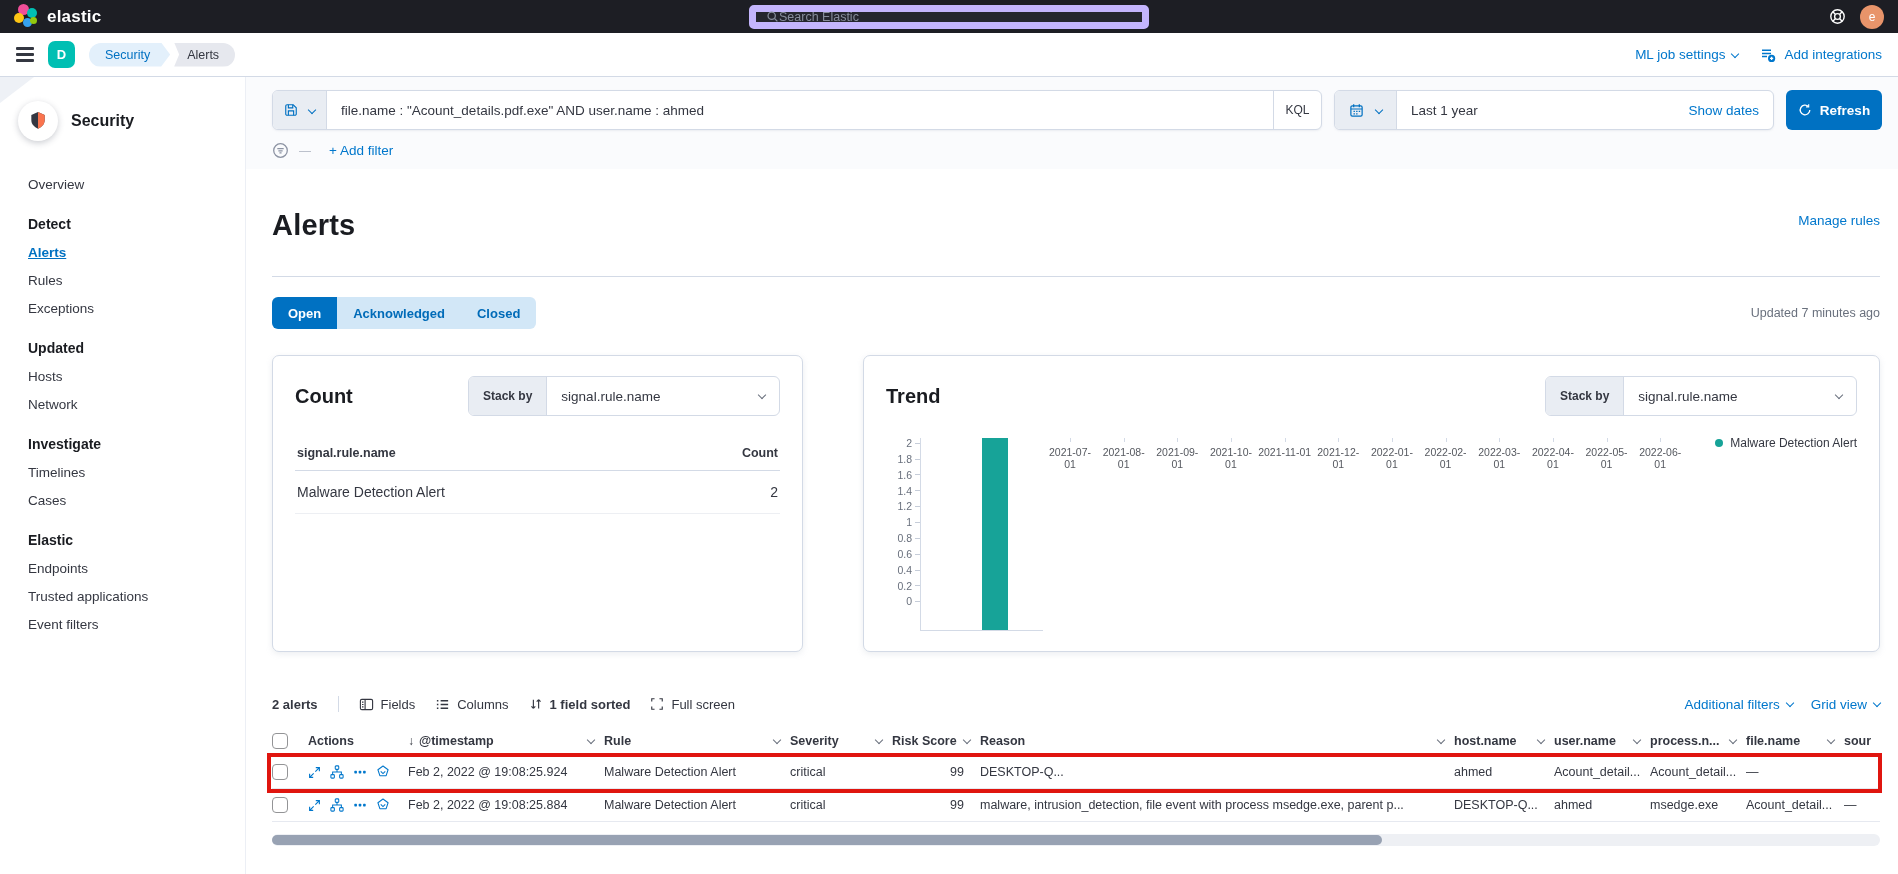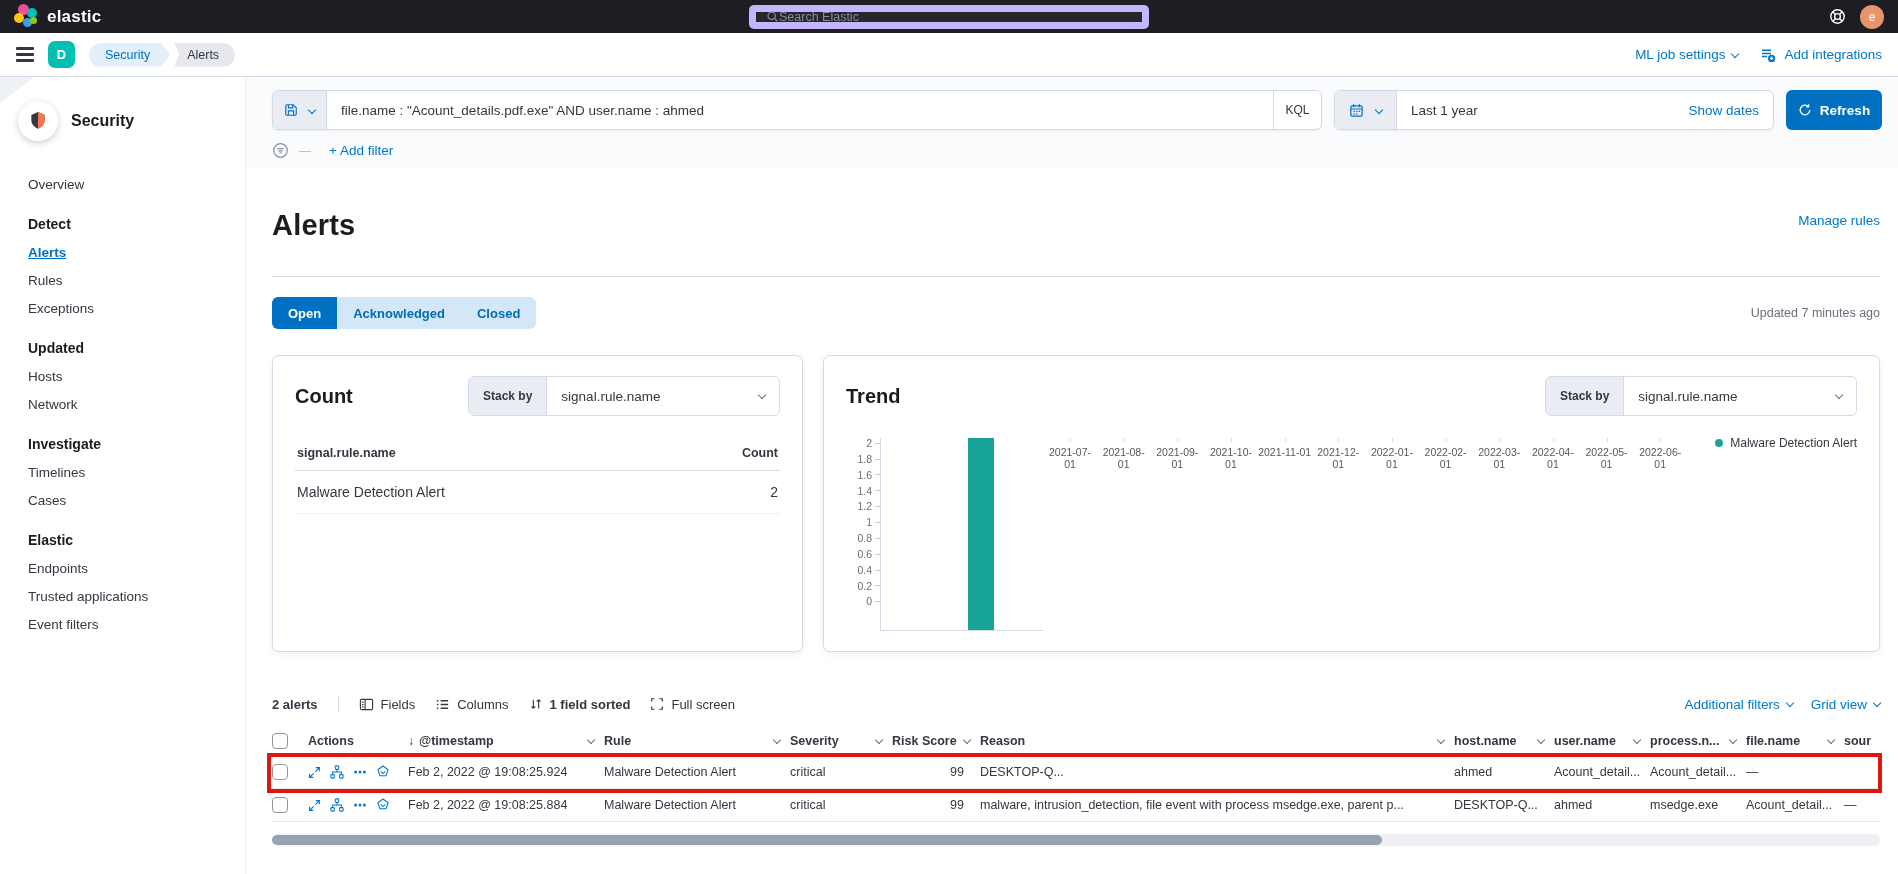--- a/index.html
+++ b/index.html
@@ -86,21 +86,21 @@
   .manage-rules { margin-left:auto; font-size:13.5px; margin-top:4px; }
   .head-divider { border:none; border-top:1px solid #d3dae6; margin:34px 0 0; }
 
   .tabs-row { display:flex; align-items:center; margin-top:20px; }
   .status-tabs { display:flex; border-radius:6px; overflow:hidden; }
   .status-tab { height:32px; padding:0 16px; font-size:13px; font-weight:bold; display:flex; align-items:center;
     background:#d2e7f7; color:#006bb8; cursor:pointer; border:none; font-family:"Liberation Sans", sans-serif; }
   .status-tab.active { background:#0071c2; color:#fff; }
   .updated-text { margin-left:auto; font-size:12.5px; color:#69707d; }
 
-  .panels { display:flex; gap:20px; margin-top:26px; }
+  .panels { display:flex; gap:60px; margin-top:26px; }
   .panel { border:1px solid #d3dae6; border-radius:7px; background:#fff; box-shadow:0 2px 6px rgba(152,162,179,.18); padding:20px 22px; }
   .panel-head { display:flex; align-items:center; }
   .panel-title { font-size:20px; font-weight:bold; color:#1a1c21; }
   .stackby { margin-left:auto; display:flex; align-items:center; height:40px; border:1px solid #d3dae6; border-radius:6px; overflow:hidden; background:#fff; min-width:312px; }
   .stackby-label { background:#e9edf3; height:100%; display:flex; align-items:center; padding:0 14px; font-size:12px; font-weight:bold; border-right:1px solid #d3dae6; }
   .stackby-value { flex:1; font-size:13.5px; padding:0 14px; display:flex; align-items:center; cursor:pointer; }
   .stackby-value .chev { margin-left:auto; color:#69707d; }
 
   .count-panel { width:531px; flex:none; height:297px; }
   .count-table { margin-top:30px; }

